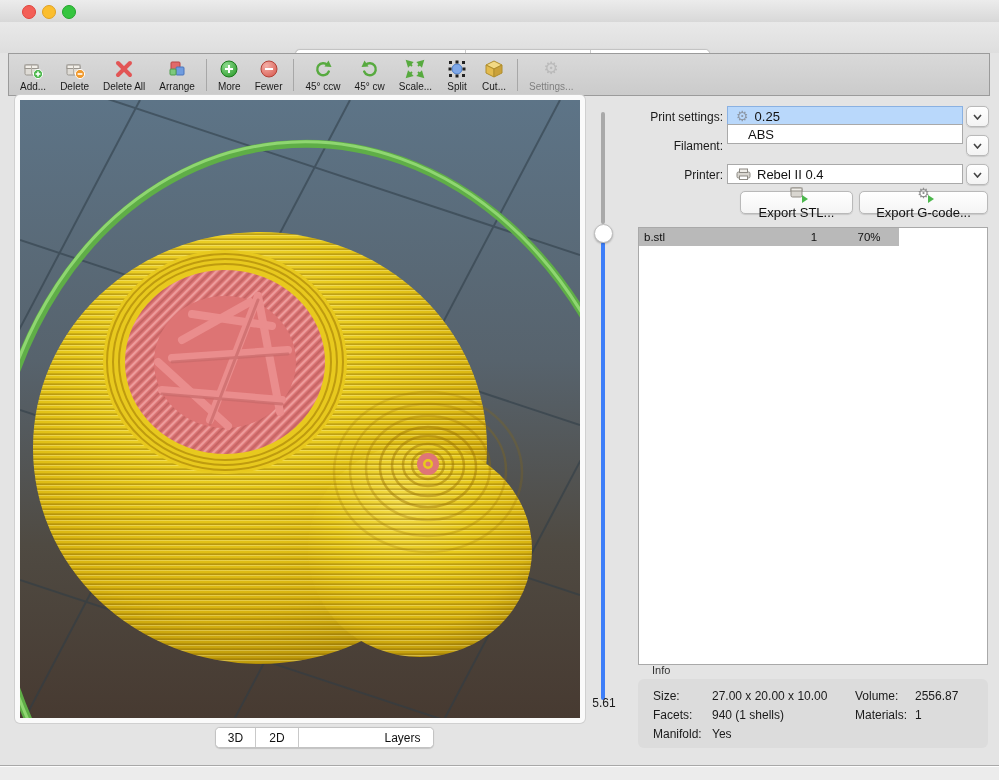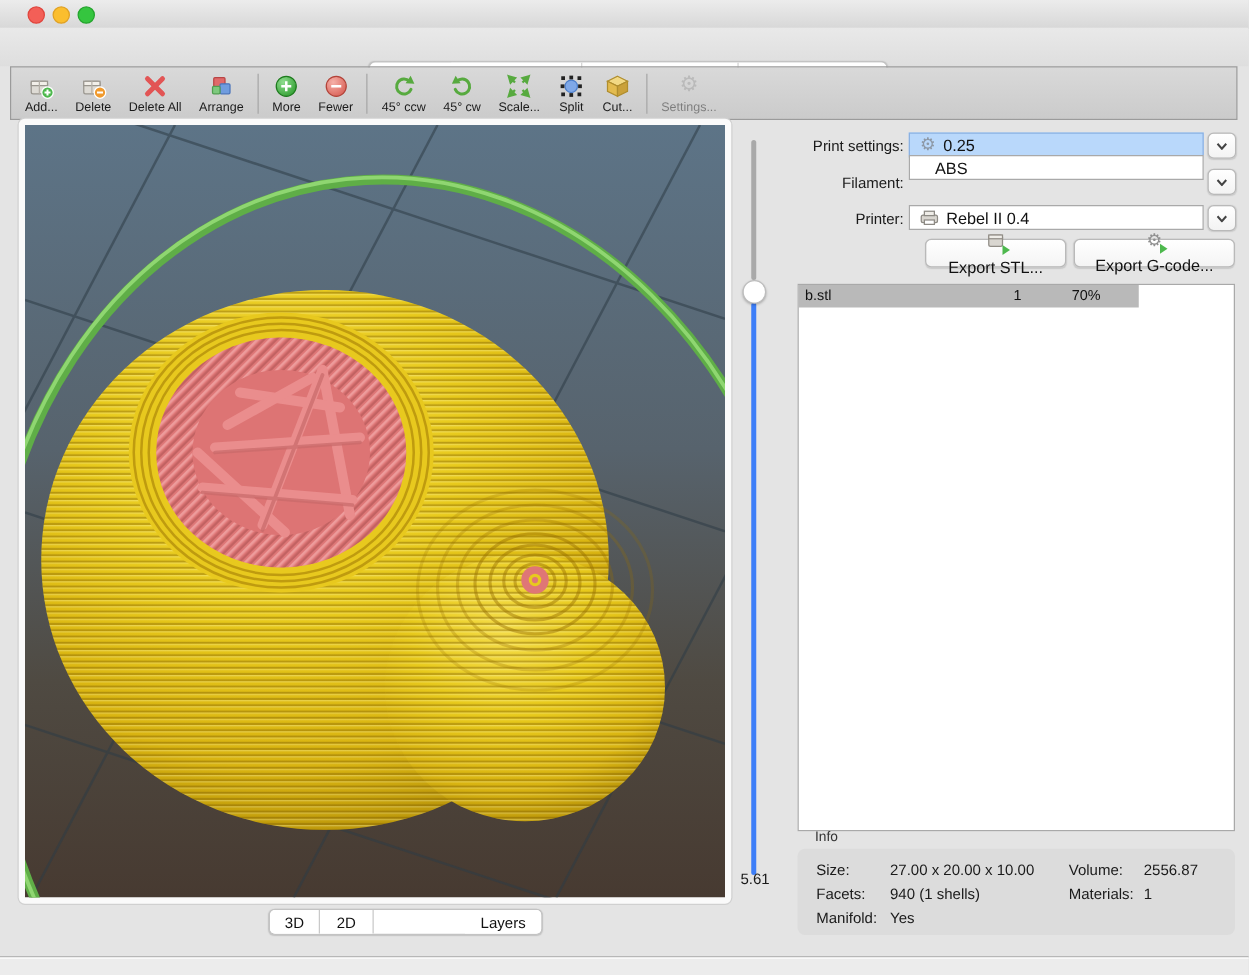--- a/index.html
+++ b/index.html
@@ -74,21 +74,21 @@
   .mini-gear{font-size:14px;line-height:14px;color:#8f8f8f;font-family:"DejaVu Sans",sans-serif;position:relative;}
   .mini-arrow{position:absolute;right:-4px;bottom:-3px;width:0;height:0;
     border-left:6px solid #4db84d;border-top:4px solid transparent;border-bottom:4px solid transparent;}
 
   
   .obj-table{left:638px;top:227px;width:350px;height:438px;background:#fff;
     border:1px solid #a9a9a9;box-sizing:border-box;font-size:11.5px;color:#111;}
   .ot-header{position:relative;height:16px;border-bottom:1px solid #d6d6d6;display:flex;align-items:center;}
   .ot-h{position:absolute;top:0;height:16px;display:flex;align-items:center;}
   .ot-sep{position:absolute;top:1px;width:1px;height:14px;background:#d6d6d6;}
-  .ot-row{position:relative;height:18px;background:#b9b9b9;width:260px;display:flex;align-items:center;padding-left:12px;}
+  .ot-row{position:relative;height:18px;background:#b9b9b9;width:260px;display:flex;align-items:center;}
   .ot-c{position:absolute;}
 
   
   .info-title{left:652px;top:664px;font-size:11px;color:#333;}
   .info-box{left:638px;top:679px;width:350px;height:69px;background:#dcdcdc;border-radius:6px;}
   .info-box .cell{position:absolute;font-size:12px;color:#1a1a1a;white-space:nowrap;}
 
   
   .bottom-divider{left:0;top:765px;width:999px;height:1px;background:#a8a8a8;}
   .bottom-strip{left:0;top:766px;width:999px;height:14px;background:#ececec;border-top:1px solid #fdfdfd;}

